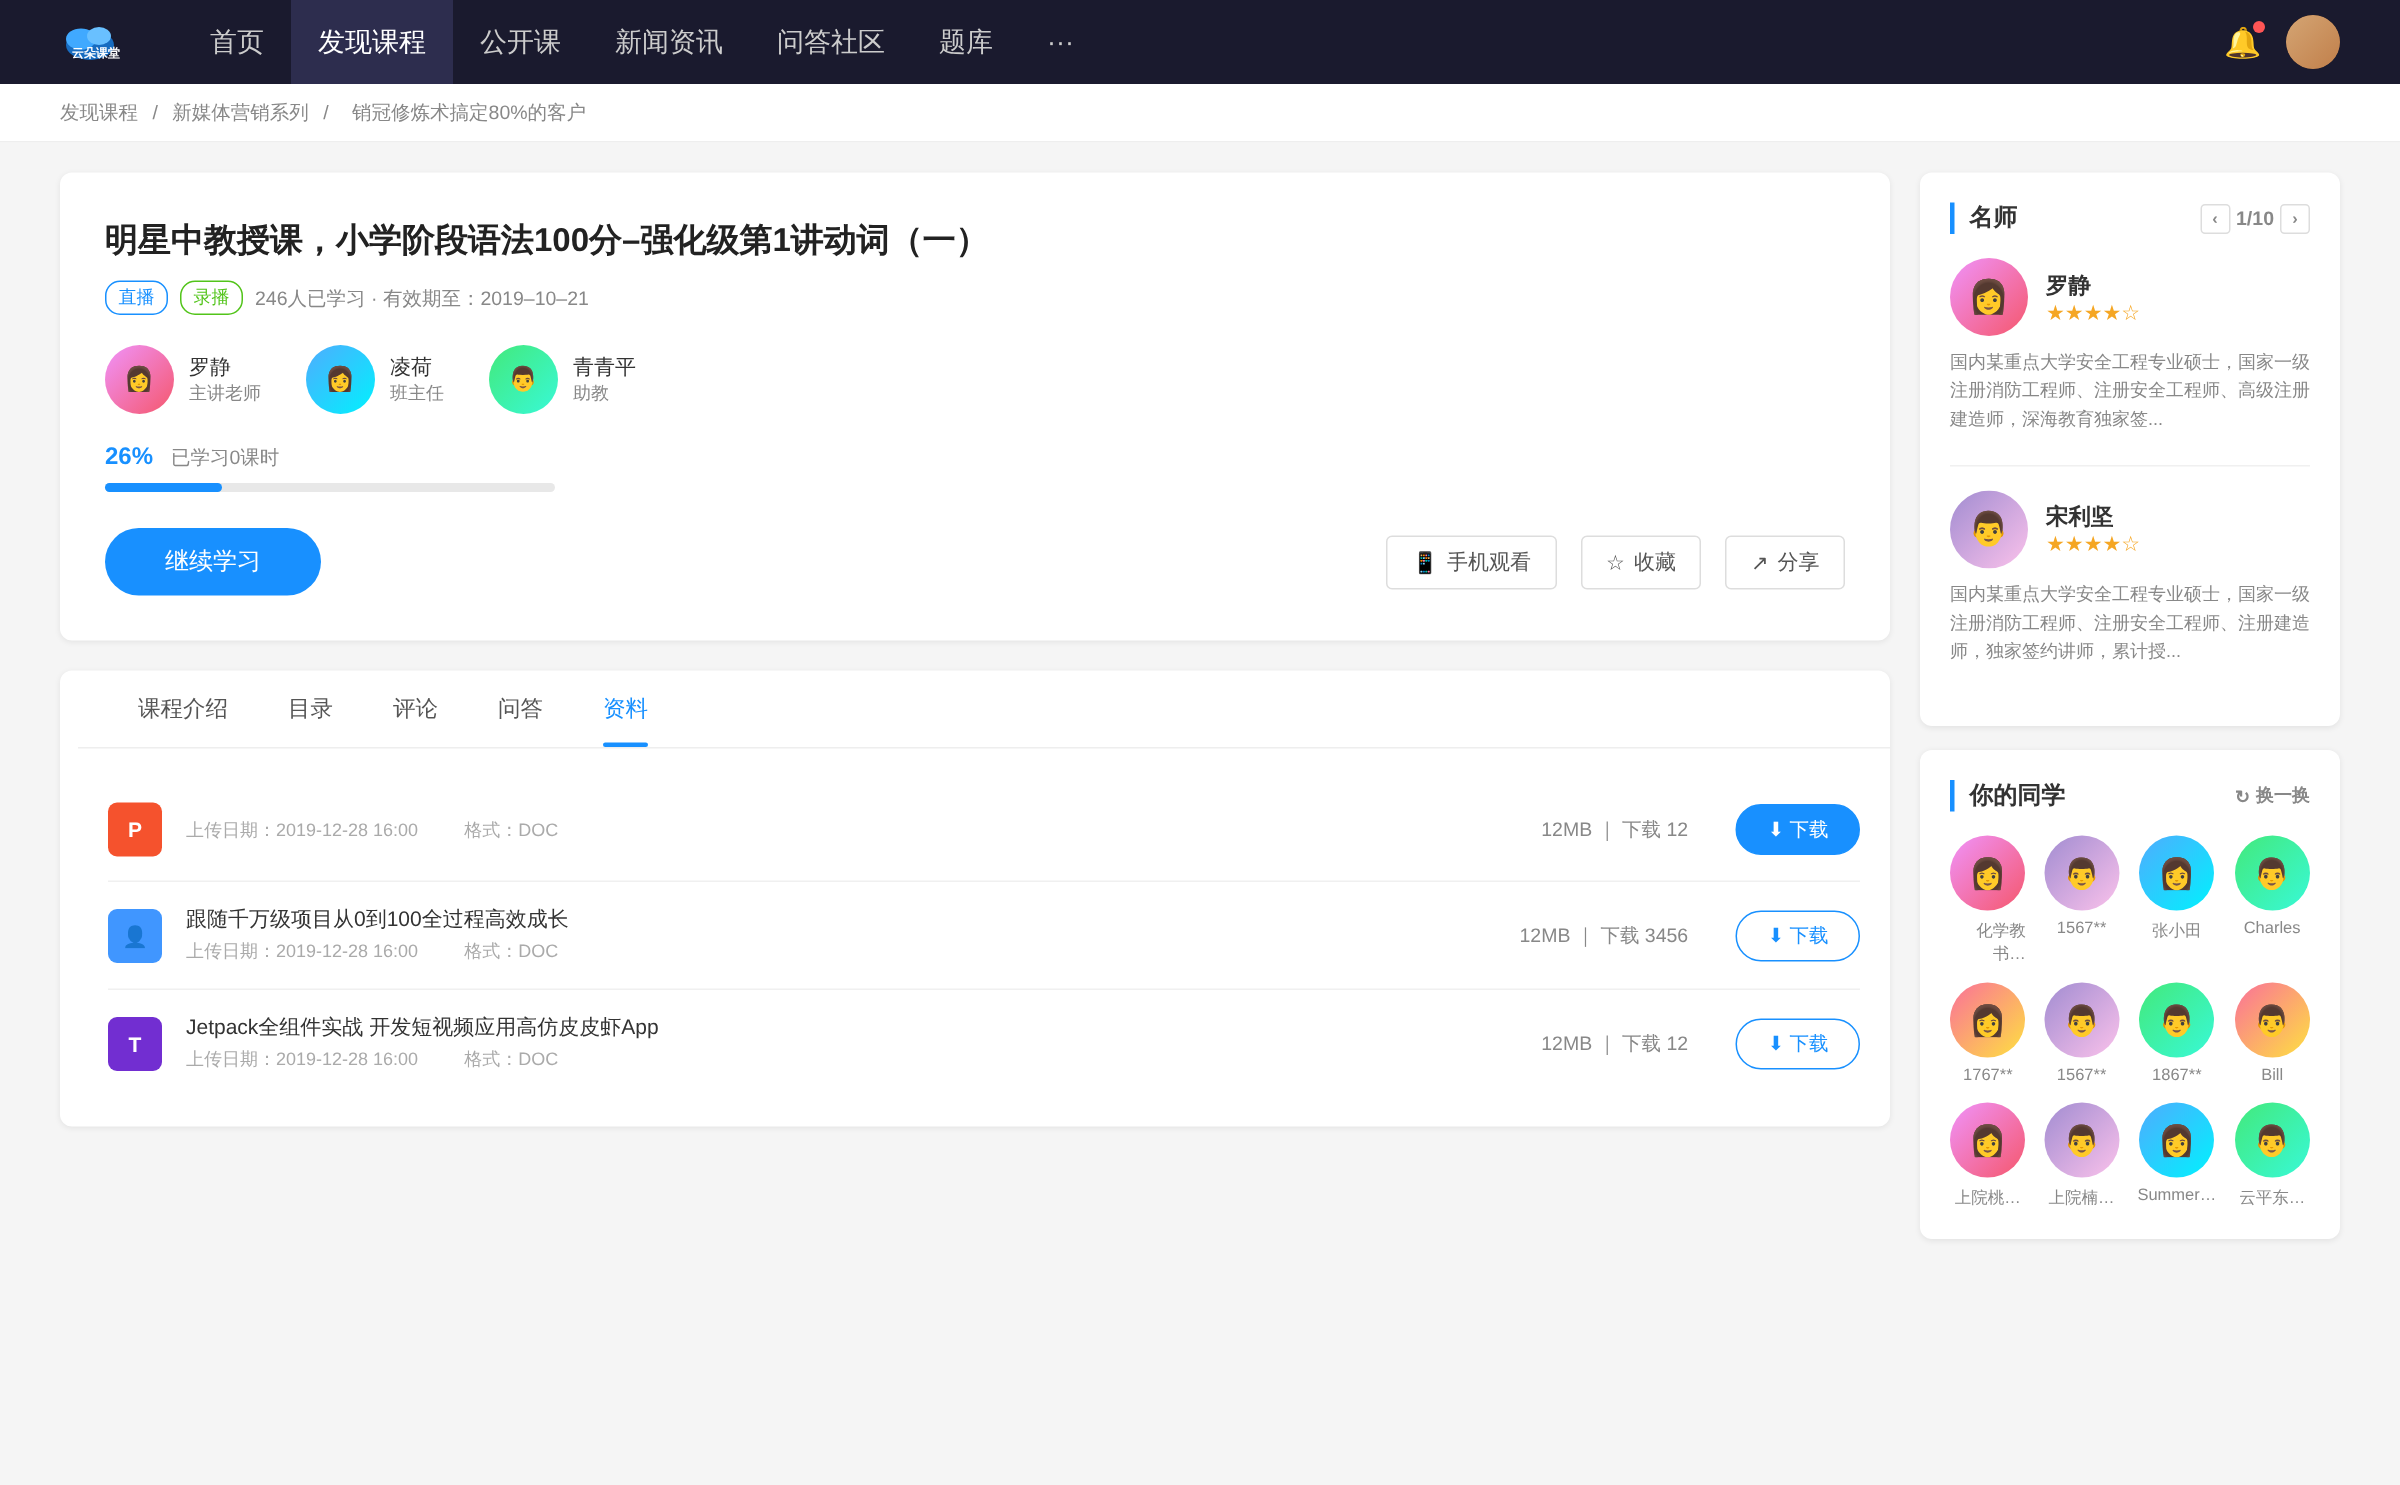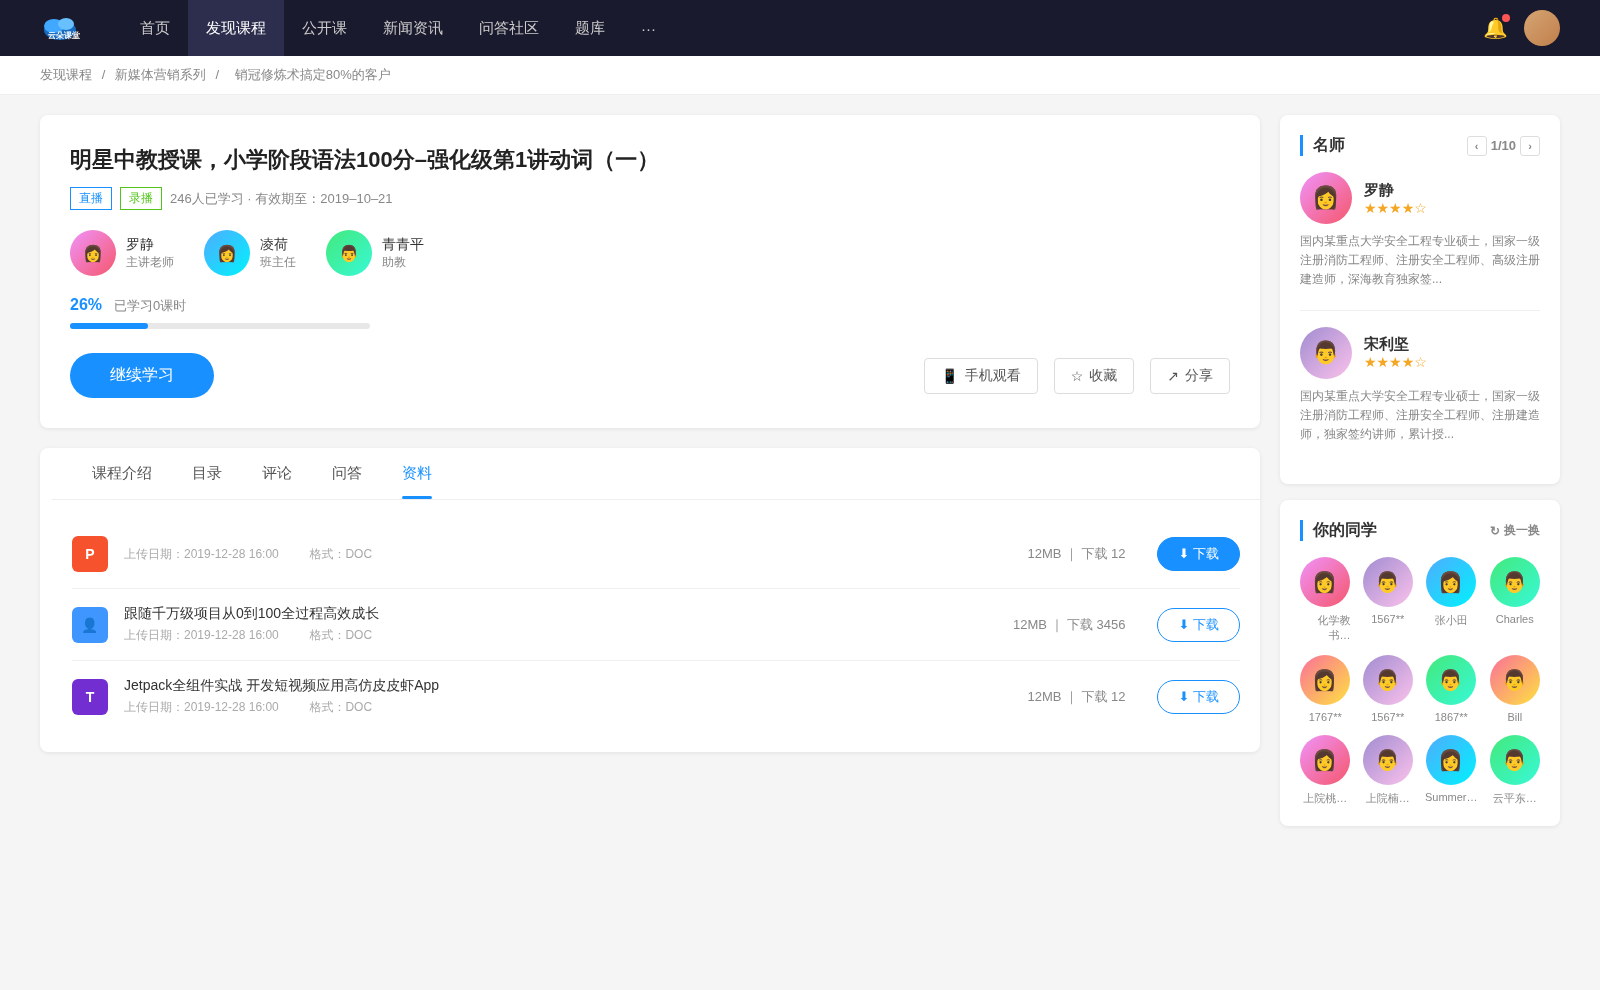--- a/index.html
+++ b/index.html
@@ -3,42 +3,42 @@
   <meta charset="utf-8">
   <style>
     * { box-sizing: border-box; margin: 0; padding: 0; }
     body { font-family: -apple-system, BlinkMacSystemFont, 'PingFang SC', 'Microsoft YaHei', sans-serif; background: #f5f5f5; font-size: 14px; color: #333; }
 
     
     .nav { background: #1a1a2e; height: 56px; display: flex; align-items: center; padding: 0 40px; gap: 12px; }
     .nav-logo { display: flex; align-items: center; gap: 8px; margin-right: 30px; }
     .logo-icon { width: 40px; height: 40px; }
     .nav-items { display: flex; align-items: center; flex: 1; gap: 0; }
-    .nav-item { color: #ccc; padding: 0 18px; height: 56px; display: flex; align-items: center; cursor: pointer; font-size: 15px; }
+    .nav-item { color: #ccc; padding: 0 18px; height: 56px; display: flex; align-items: center; cursor: pointer; font-size: 18px; }
     .nav-item.active { background: #2d2d4e; color: #fff; }
     .nav-right { display: flex; align-items: center; gap: 16px; margin-left: auto; }
     .bell-icon { color: #ccc; font-size: 20px; position: relative; cursor: pointer; }
     .bell-dot { width: 8px; height: 8px; background: #f55; border-radius: 50%; position: absolute; top: -2px; right: -2px; }
     .avatar-nav { width: 36px; height: 36px; border-radius: 50%; background: #8b5e3c; overflow: hidden; cursor: pointer; display: flex; align-items: center; justify-content: center; }
 
     
     .breadcrumb { background: #fff; padding: 10px 40px; font-size: 13px; color: #888; border-bottom: 1px solid #eee; }
     .breadcrumb a { color: #888; text-decoration: none; }
     .breadcrumb span { margin: 0 6px; }
 
     
     .main { display: flex; gap: 20px; padding: 20px 40px; max-width: 1600px; }
     .content { flex: 1; }
     .sidebar { width: 280px; flex-shrink: 0; }
 
     
     .course-card { background: #fff; border-radius: 8px; padding: 30px; margin-bottom: 20px; box-shadow: 0 1px 4px rgba(0,0,0,0.08); }
     .course-title { font-size: 22px; font-weight: bold; color: #222; margin-bottom: 12px; }
     .badges { display: flex; align-items: center; gap: 8px; margin-bottom: 16px; }
-    .badge { padding: 2px 8px; border-radius: 0; font-size: 12px; border: 1px solid; }
+    .badge { padding: 2px 8px; border-radius: 10px; font-size: 12px; border: 1px solid; }
     .badge-live { color: #1890ff; border-color: #1890ff; }
     .badge-record { color: #52c41a; border-color: #52c41a; }
     .course-meta { color: #888; font-size: 13px; }
     .instructors { display: flex; gap: 30px; margin: 20px 0; }
     .instructor { display: flex; align-items: center; gap: 10px; }
     .instructor-avatar { width: 46px; height: 46px; border-radius: 50%; overflow: hidden; background: #ddd; }
     .instructor-info { display: flex; flex-direction: column; }
     .instructor-name { font-size: 14px; color: #333; font-weight: 500; }
     .instructor-role { font-size: 12px; color: #888; }
     .progress-section { margin: 16px 0; }

